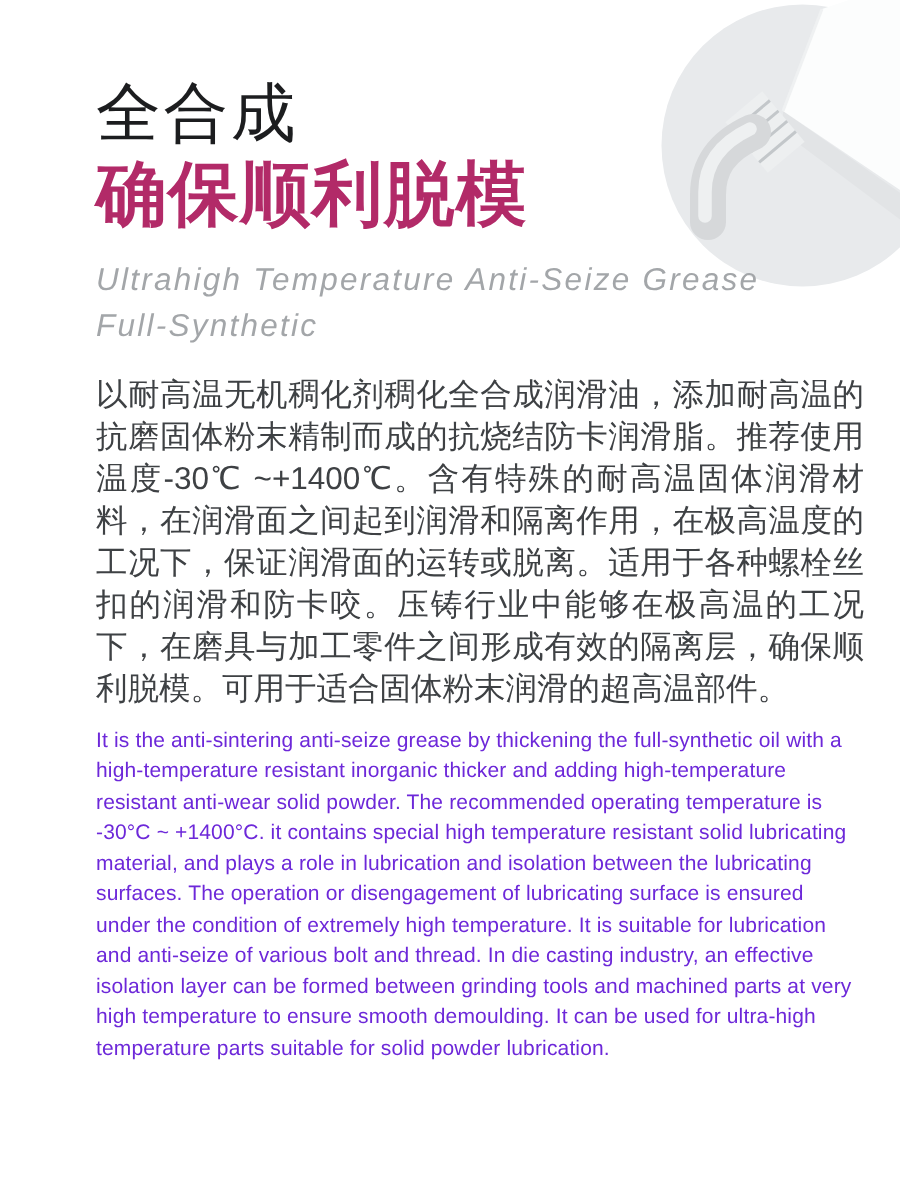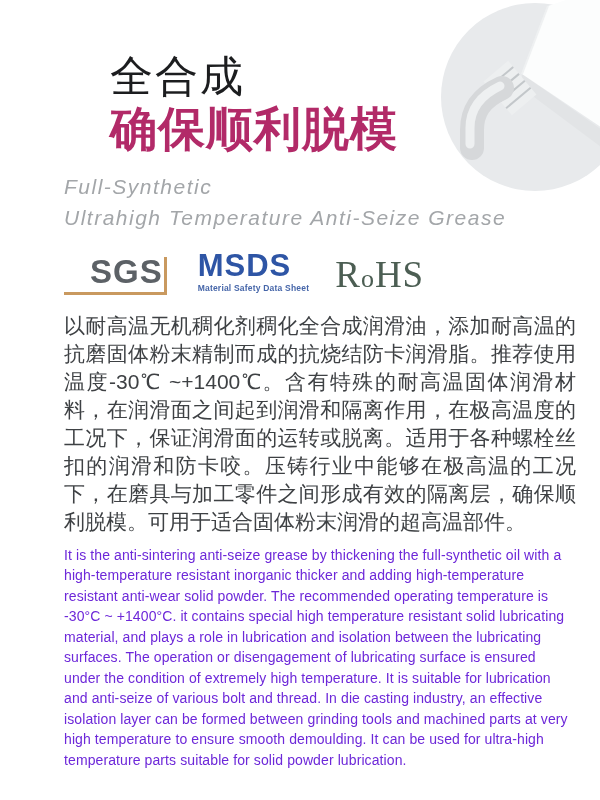--- a/index.html
+++ b/index.html
@@ -15,21 +15,21 @@
     top: 0; right: 0;
     width: 190px; height: 215px;
     overflow: hidden;
     z-index: 0;
   }
   .content {
     position: relative;
     z-index: 1;
     padding: 50px 24px 0 64px;
   }
-  .title-cn { line-height: 1; margin-left: 46px; }
+  .title-cn { line-height: 1; }
   .title-line1 {
     display: block;
     font-size: 43px;
     font-weight: 500;
     color: #1c1d1f;
     line-height: 1.22;
     letter-spacing: 2px;
   }
   .title-line2 {
     display: block;
@@ -138,33 +138,21 @@
   </svg>
 </div>
 
 <div class="content">
   <h1 class="title-cn">
     <span class="title-line1">全合成</span>
     <span class="title-line2">确保顺利脱模</span>
   </h1>
 
   <div class="subtitle">
+    <div>Ultrahigh Temperature Anti-Seize Grease</div>
     <div>Full-Synthetic</div>
-    <div>Ultrahigh Temperature Anti-Seize Grease</div>
   </div>
 
-  <div class="certs">
-    <div class="sgs">
-      <span class="sgs-text">SGS</span>
-      <span class="sgs-underline"></span>
-      <span class="sgs-vline"></span>
-    </div>
-    <div class="msds">
-      <div class="msds-text">MSDS</div>
-      <div class="msds-tagline">Material Safety Data Sheet</div>
-    </div>
-    <div class="rohs"><span>R</span><span class="rohs-o">o</span><span>HS</span></div>
-  </div>
 
   <p class="desc-cn">以耐高温无机稠化剂稠化全合成润滑油，添加耐高温的抗磨固体粉末精制而成的抗烧结防卡润滑脂。推荐使用温度-30℃ ~+1400℃。含有特殊的耐高温固体润滑材料，在润滑面之间起到润滑和隔离作用，在极高温度的工况下，保证润滑面的运转或脱离。适用于各种螺栓丝扣的润滑和防卡咬。压铸行业中能够在极高温的工况下，在磨具与加工零件之间形成有效的隔离层，确保顺利脱模。可用于适合固体粉末润滑的超高温部件。</p>
 
   <p class="desc-en">It is the anti-sintering anti-seize grease by thickening the full-synthetic oil with a high-temperature resistant inorganic thicker and adding high-temperature resistant anti-wear solid powder. The recommended operating temperature is -30°C ~ +1400°C. it contains special high temperature resistant solid lubricating material, and plays a role in lubrication and isolation between the lubricating surfaces. The operation or disengagement of lubricating surface is ensured under the condition of extremely high temperature. It is suitable for lubrication and anti-seize of various bolt and thread. In die casting industry, an effective isolation layer can be formed between grinding tools and machined parts at very high temperature to ensure smooth demoulding. It can be used for ultra-high temperature parts suitable for solid powder lubrication.</p>
 </div>
 
 </body></html>

